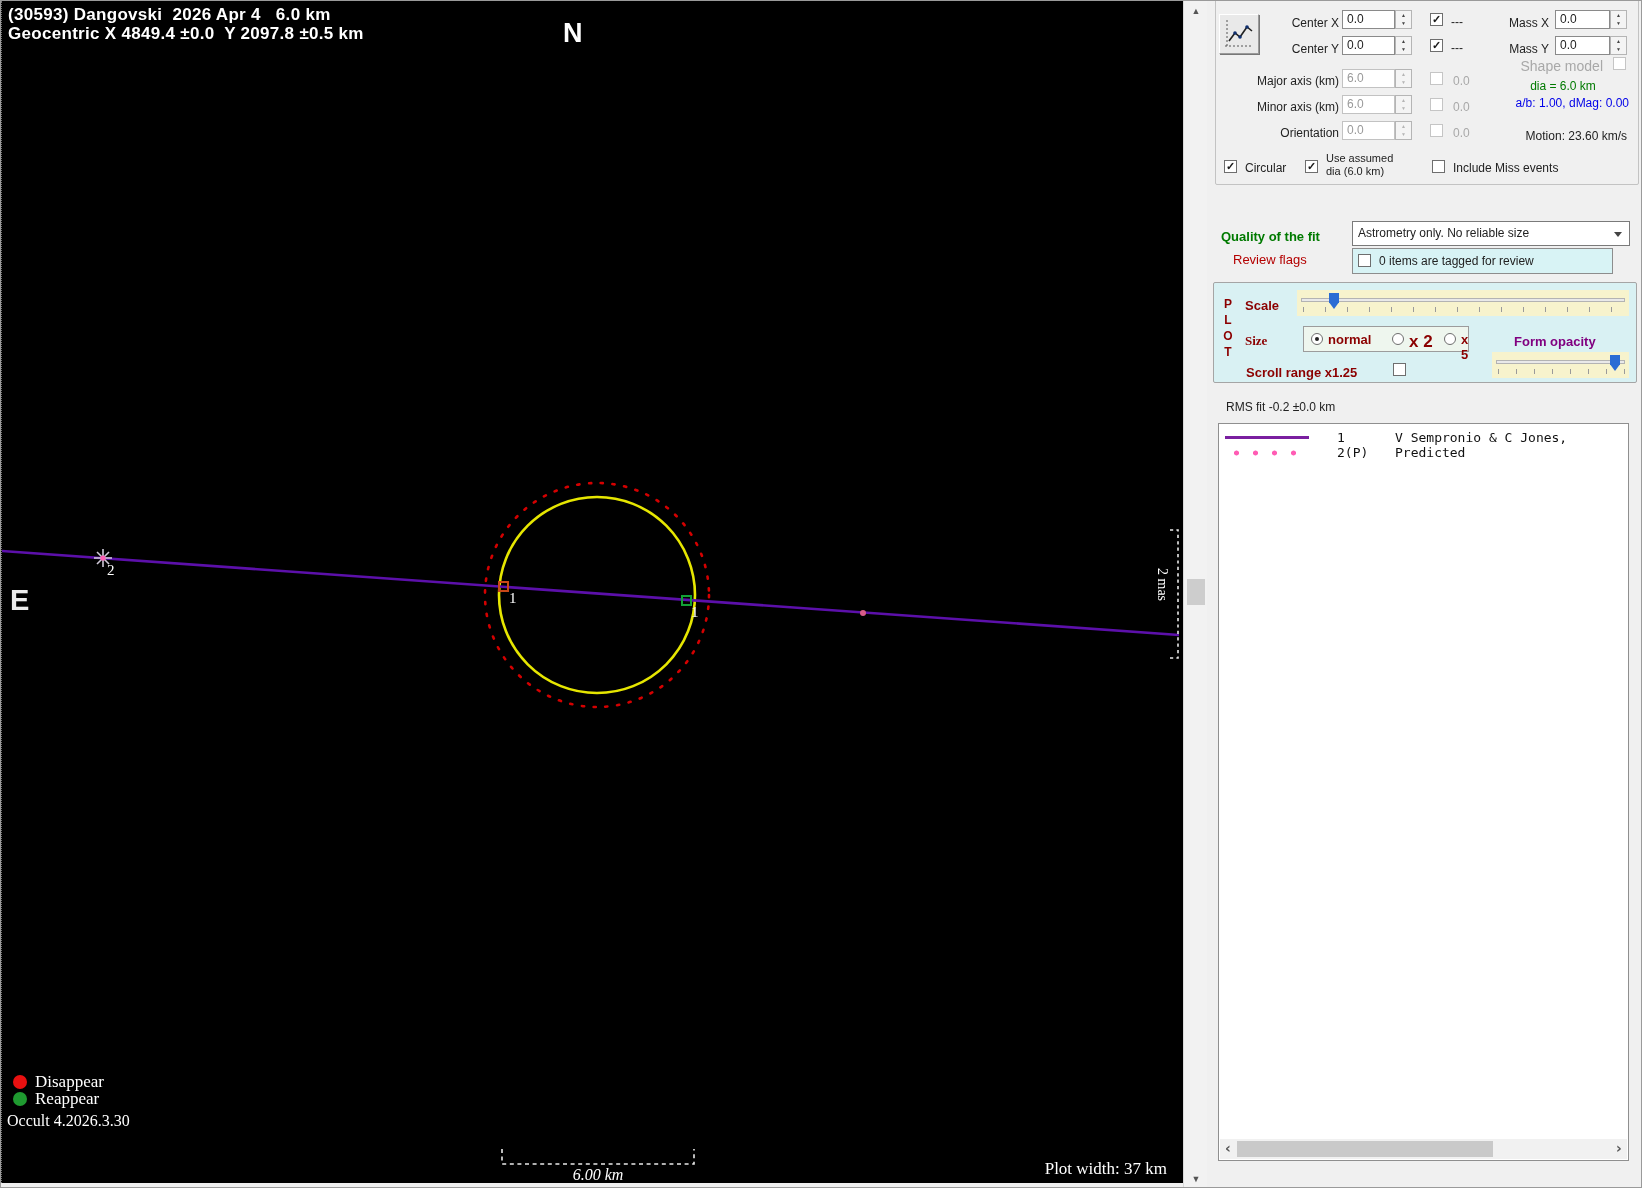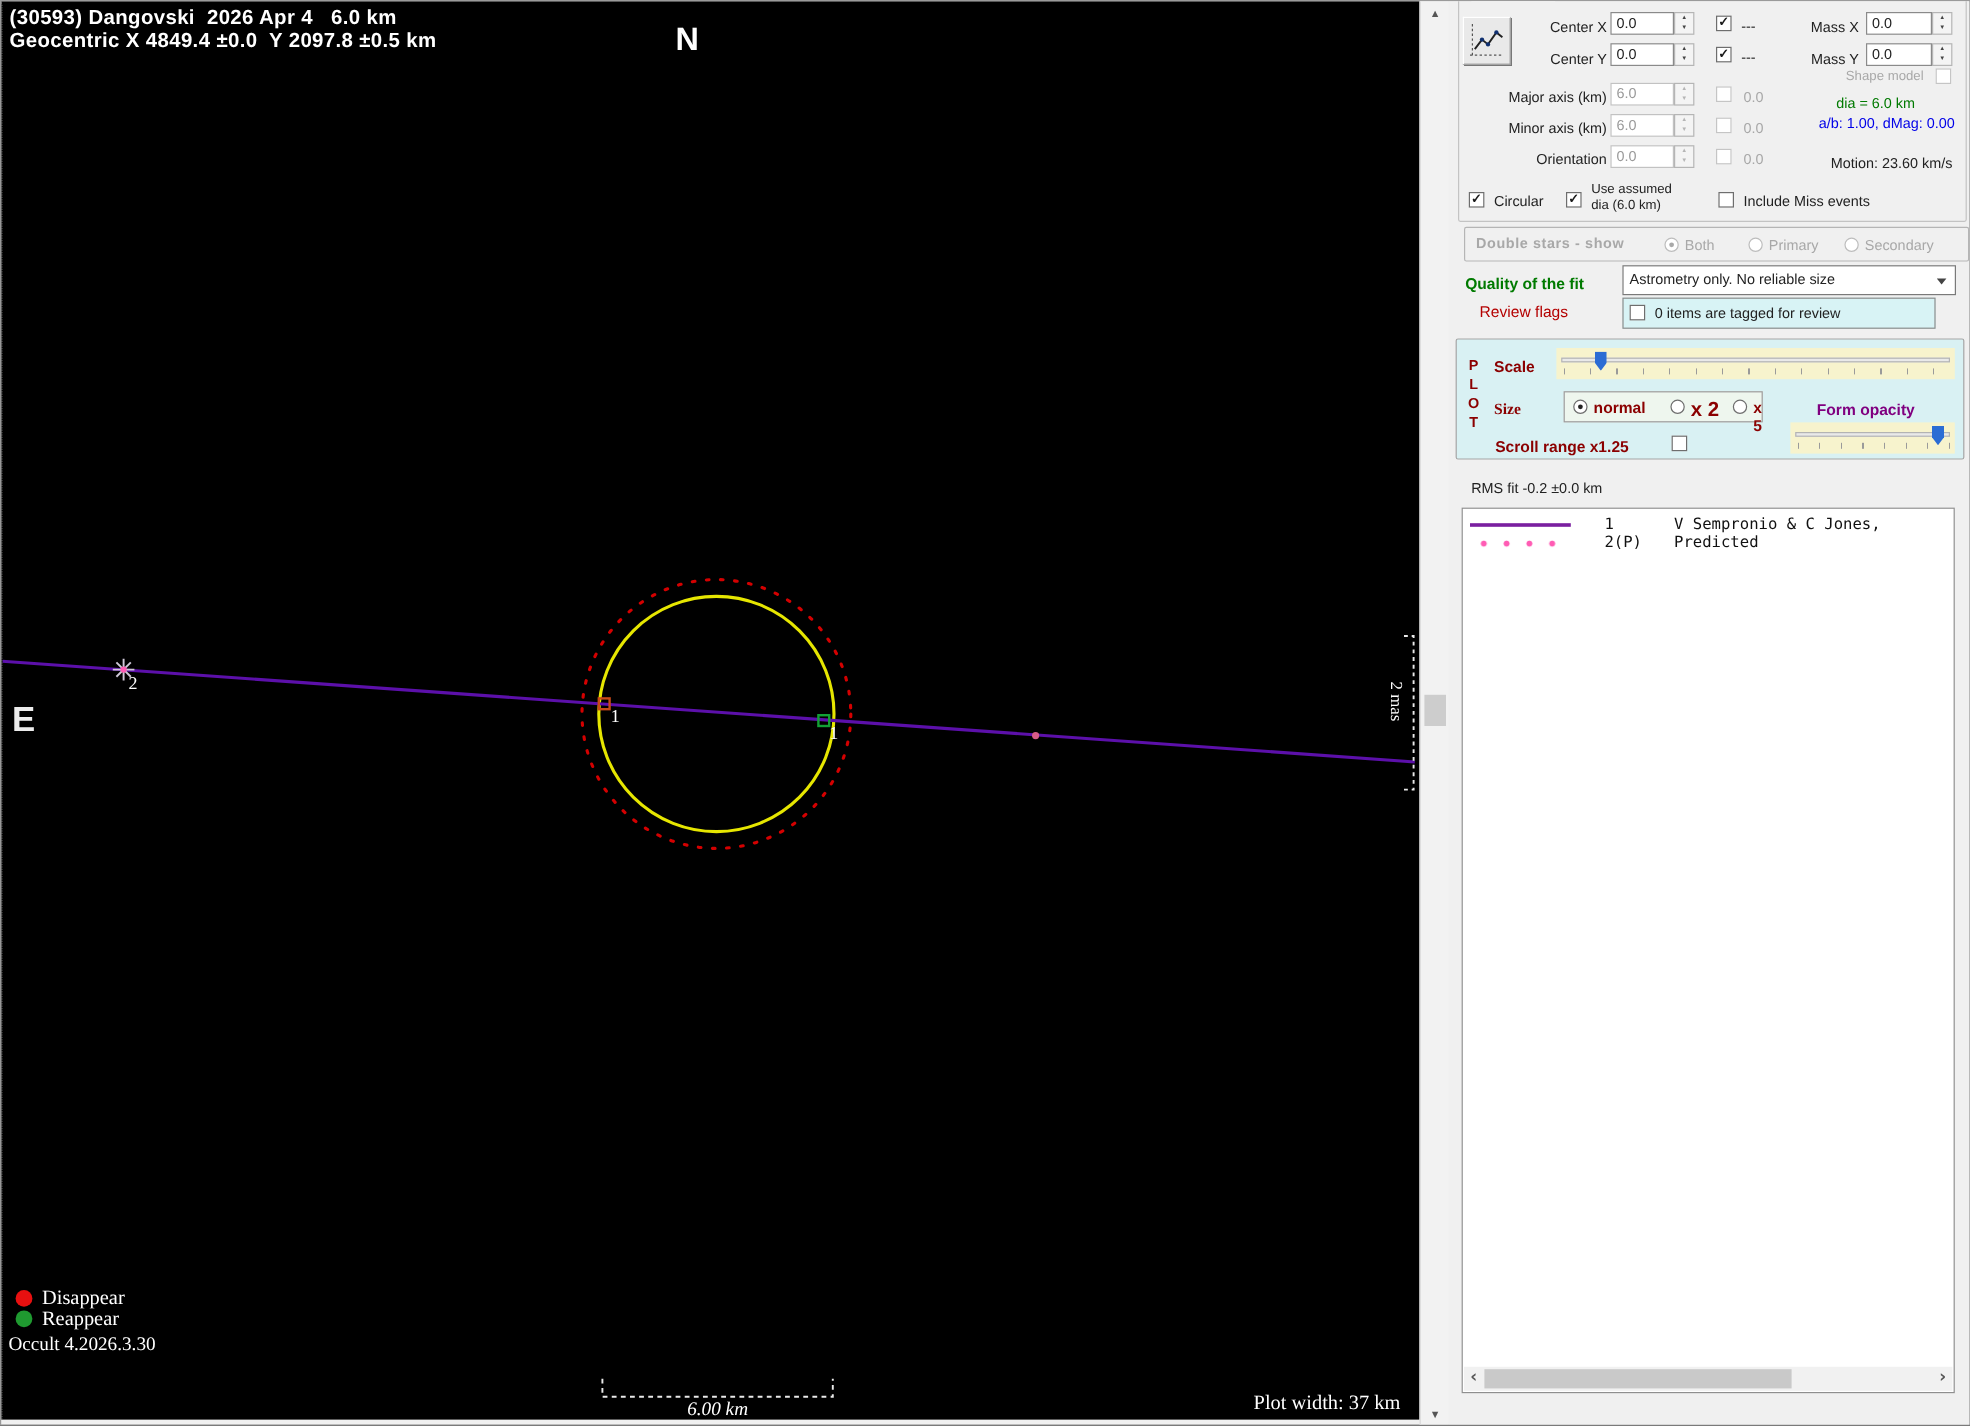--- a/index.html
+++ b/index.html
@@ -165,21 +165,21 @@
     </div>
     <div class="cb" style="left:223px; top:38px;"><span>✓</span></div>
     <div class="abs" style="left:244px; top:40px;">---</div>
     <div class="rlab" style="left:284px; top:41px; width:58px;">Mass Y</div>
     <div class="ibox" style="left:348px; top:35px; width:55px;">0.0</div>
     <div class="spin" style="left:403px; top:35px;">
       <span>▲</span>
       <span>▼</span>
     </div>
 
-    <div class="rlab gray" style="left:300px; top:57px; width:96px; font-size:11px;">Shape model</div>
+    <div class="rlab gray" style="left:300px; top:57px; width:96px; font-size:14px;">Shape model</div>
     <div class="cb dis" style="left:406px; top:56px;"></div>
 
     <div class="rlab" style="left:30px; top:73px; width:102px;">Major axis (km)</div>
     <div class="ibox dis" style="left:135px; top:68px; width:53px;">6.0</div>
     <div class="spin dis" style="left:188px; top:68px;">
       <span>▲</span>
       <span>▼</span>
     </div>
     <div class="cb dis" style="left:223px; top:71px;"></div>
     <div class="abs gray" style="left:246px; top:73px;">0.0</div>
@@ -208,31 +208,20 @@
     <div class="cb" style="left:17px; top:159px;"><span>✓</span></div>
     <div class="abs" style="left:38px; top:160px;">Circular</div>
     <div class="cb" style="left:98px; top:159px;"><span>✓</span></div>
     <div class="abs" style="left:119px; top:151px; font-size:11px; line-height:13px;">
       <div>Use assumed</div>
       <div>dia (6.0 km)</div>
     </div>
     <div class="cb" style="left:225px; top:159px;"></div>
     <div class="abs" style="left:246px; top:160px;">Include Miss events</div>
 
-    <div class="gbox" style="left:13px; top:188px; width:421px; height:29px; border-color:#b5b5b5;">
-      <div class="abs gray" style="left:9px; top:6px; font-weight:bold; letter-spacing:.5px;">Double stars - show</div>
-      <div class="radio dis" style="left:166px; top:8px;">
-          <span class="dot"></span>
-        </div>
-      <div class="abs gray" style="left:183px; top:7px;">Both</div>
-      <div class="radio dis" style="left:236px; top:8px;"></div>
-      <div class="abs gray" style="left:253px; top:7px;">Primary</div>
-      <div class="radio dis" style="left:316px; top:8px;"></div>
-      <div class="abs gray" style="left:333px; top:7px;">Secondary</div>
-    </div>
 
     <div class="abs green" style="left:14px; top:228px; font-weight:bold; font-size:13px;">Quality of the fit</div>
     <div class="ddown" style="left:145px; top:220px; width:278px;">
       <span>Astrometry only. No reliable size</span>
       <span class="dd-arrow"></span>
     </div>
 
     <div class="abs" style="left:26px; top:251px; font-weight:normal; font-size:13px; color:#b40000;">Review flags</div>
     <div class="flagbox" style="left:145px; top:247px; width:261px;">
       <div class="cb" style="left:5px; top:5px;"></div>

